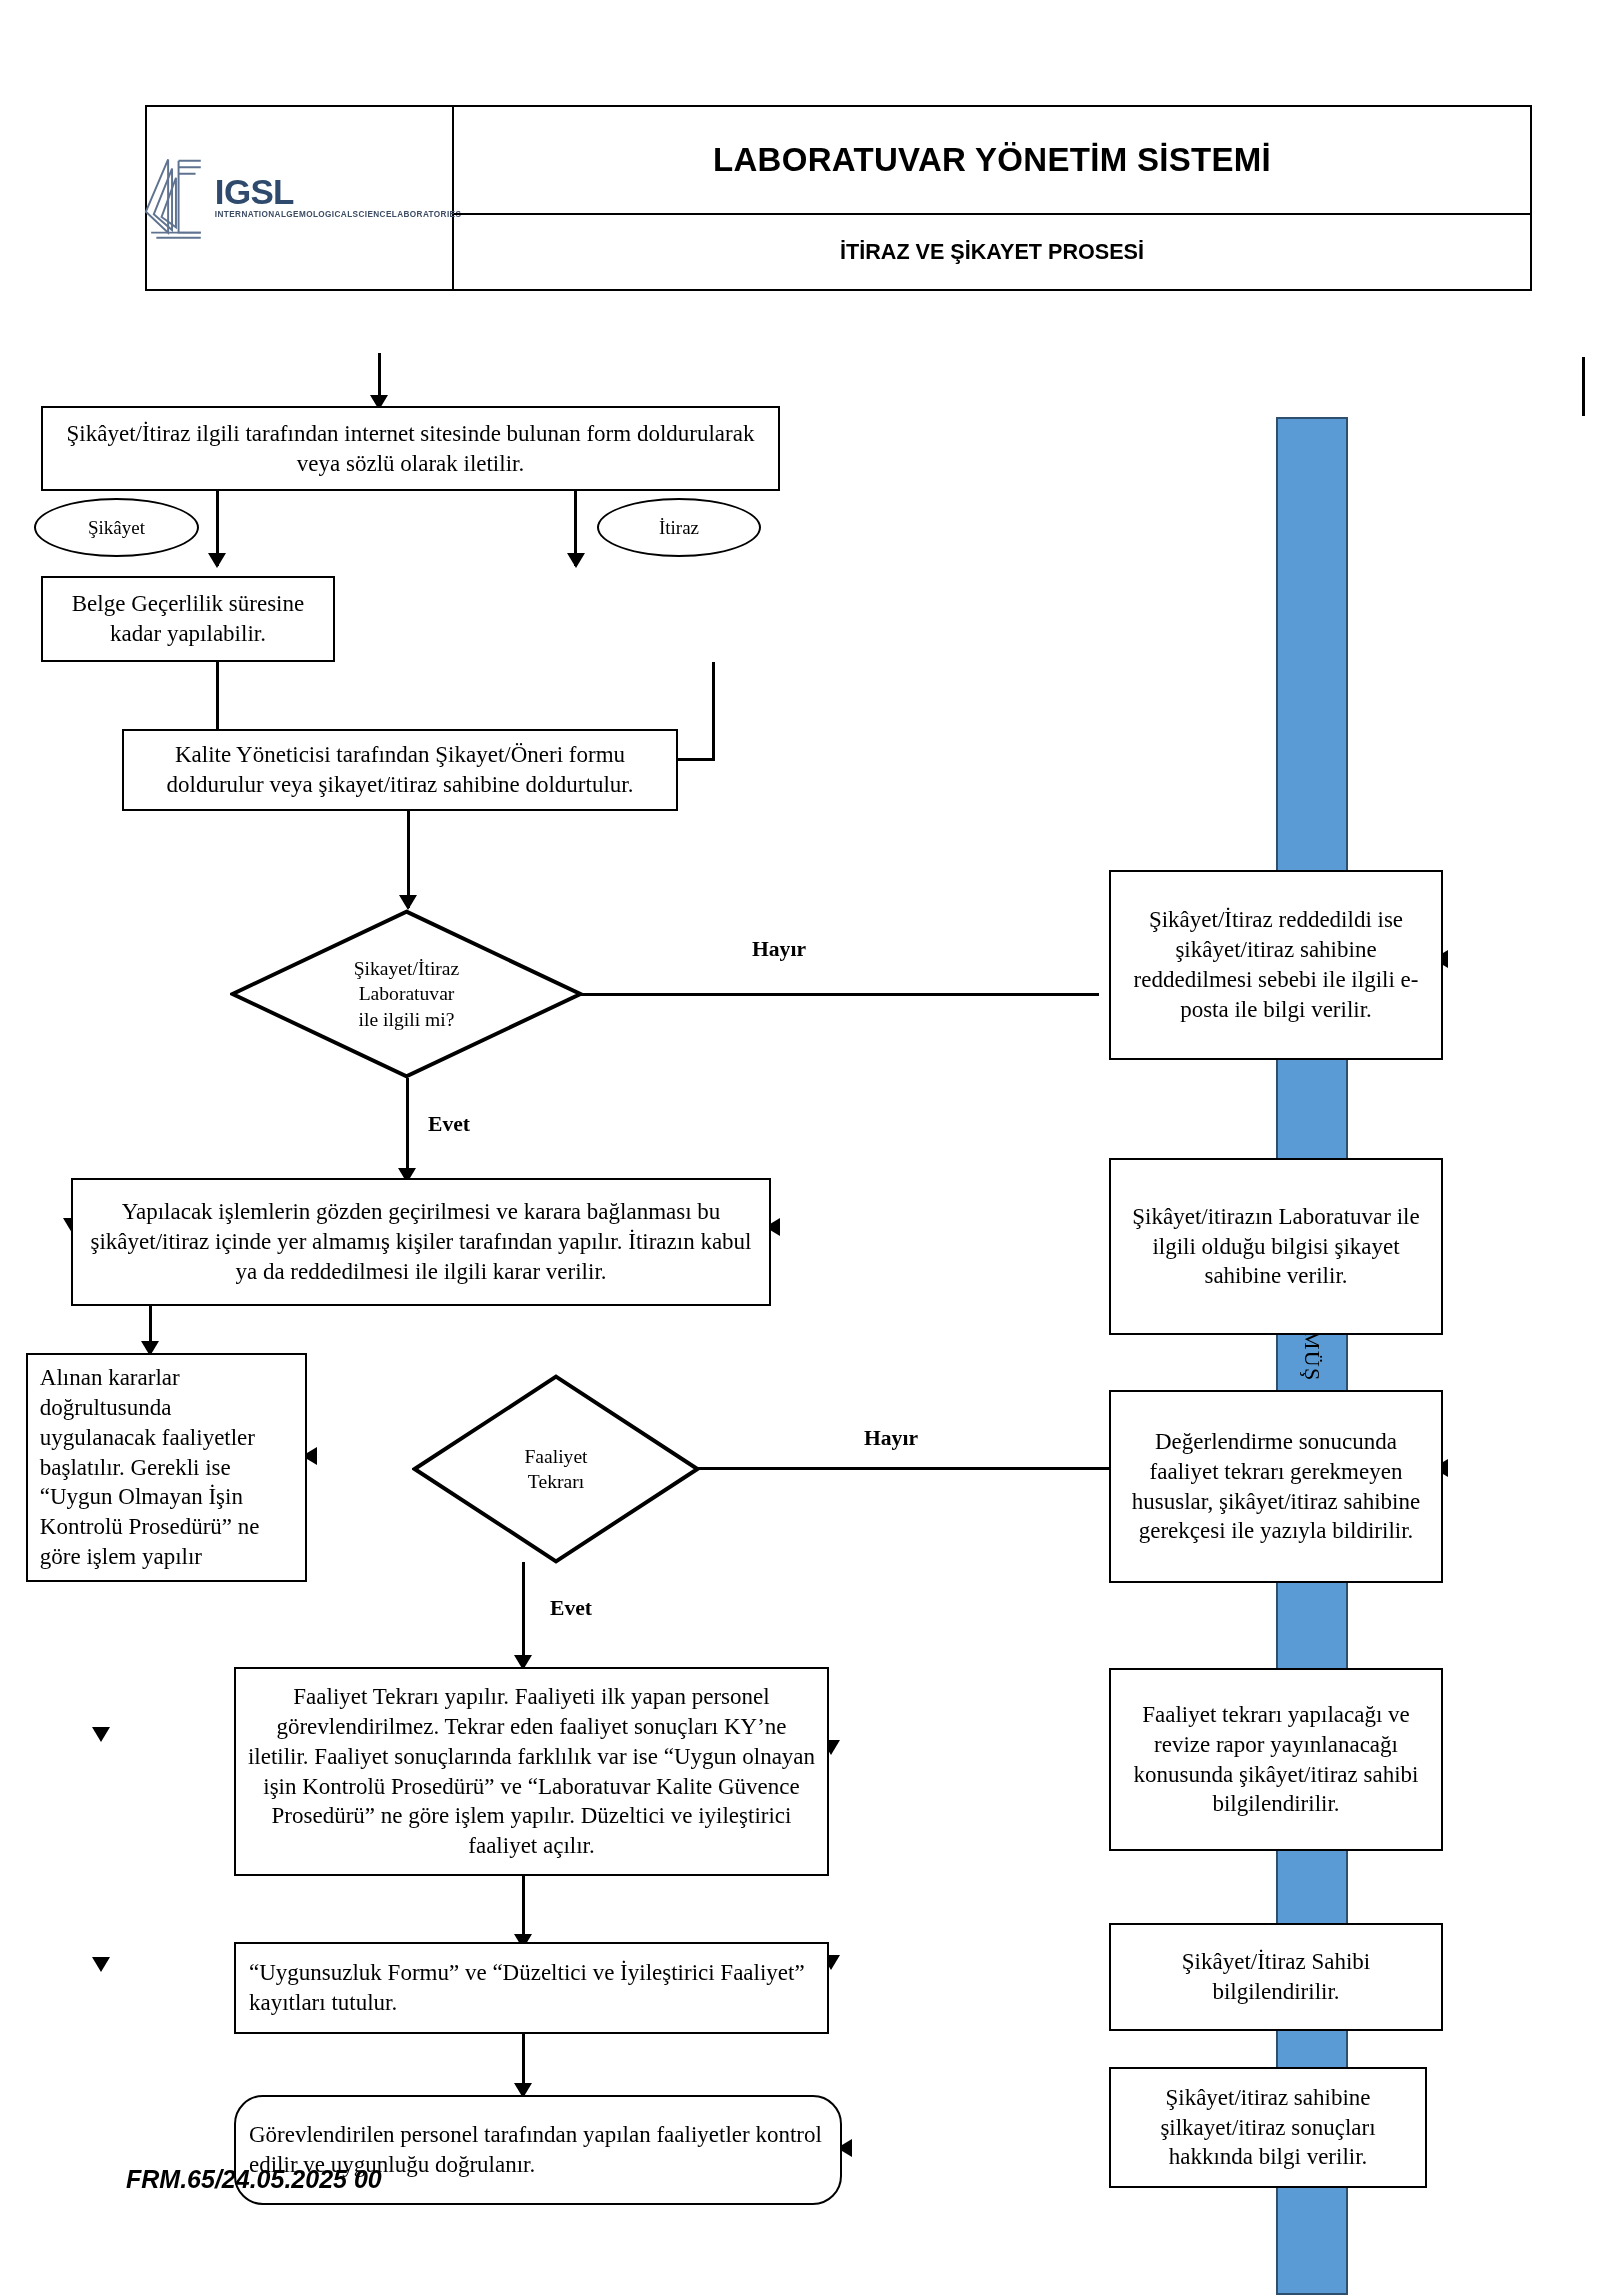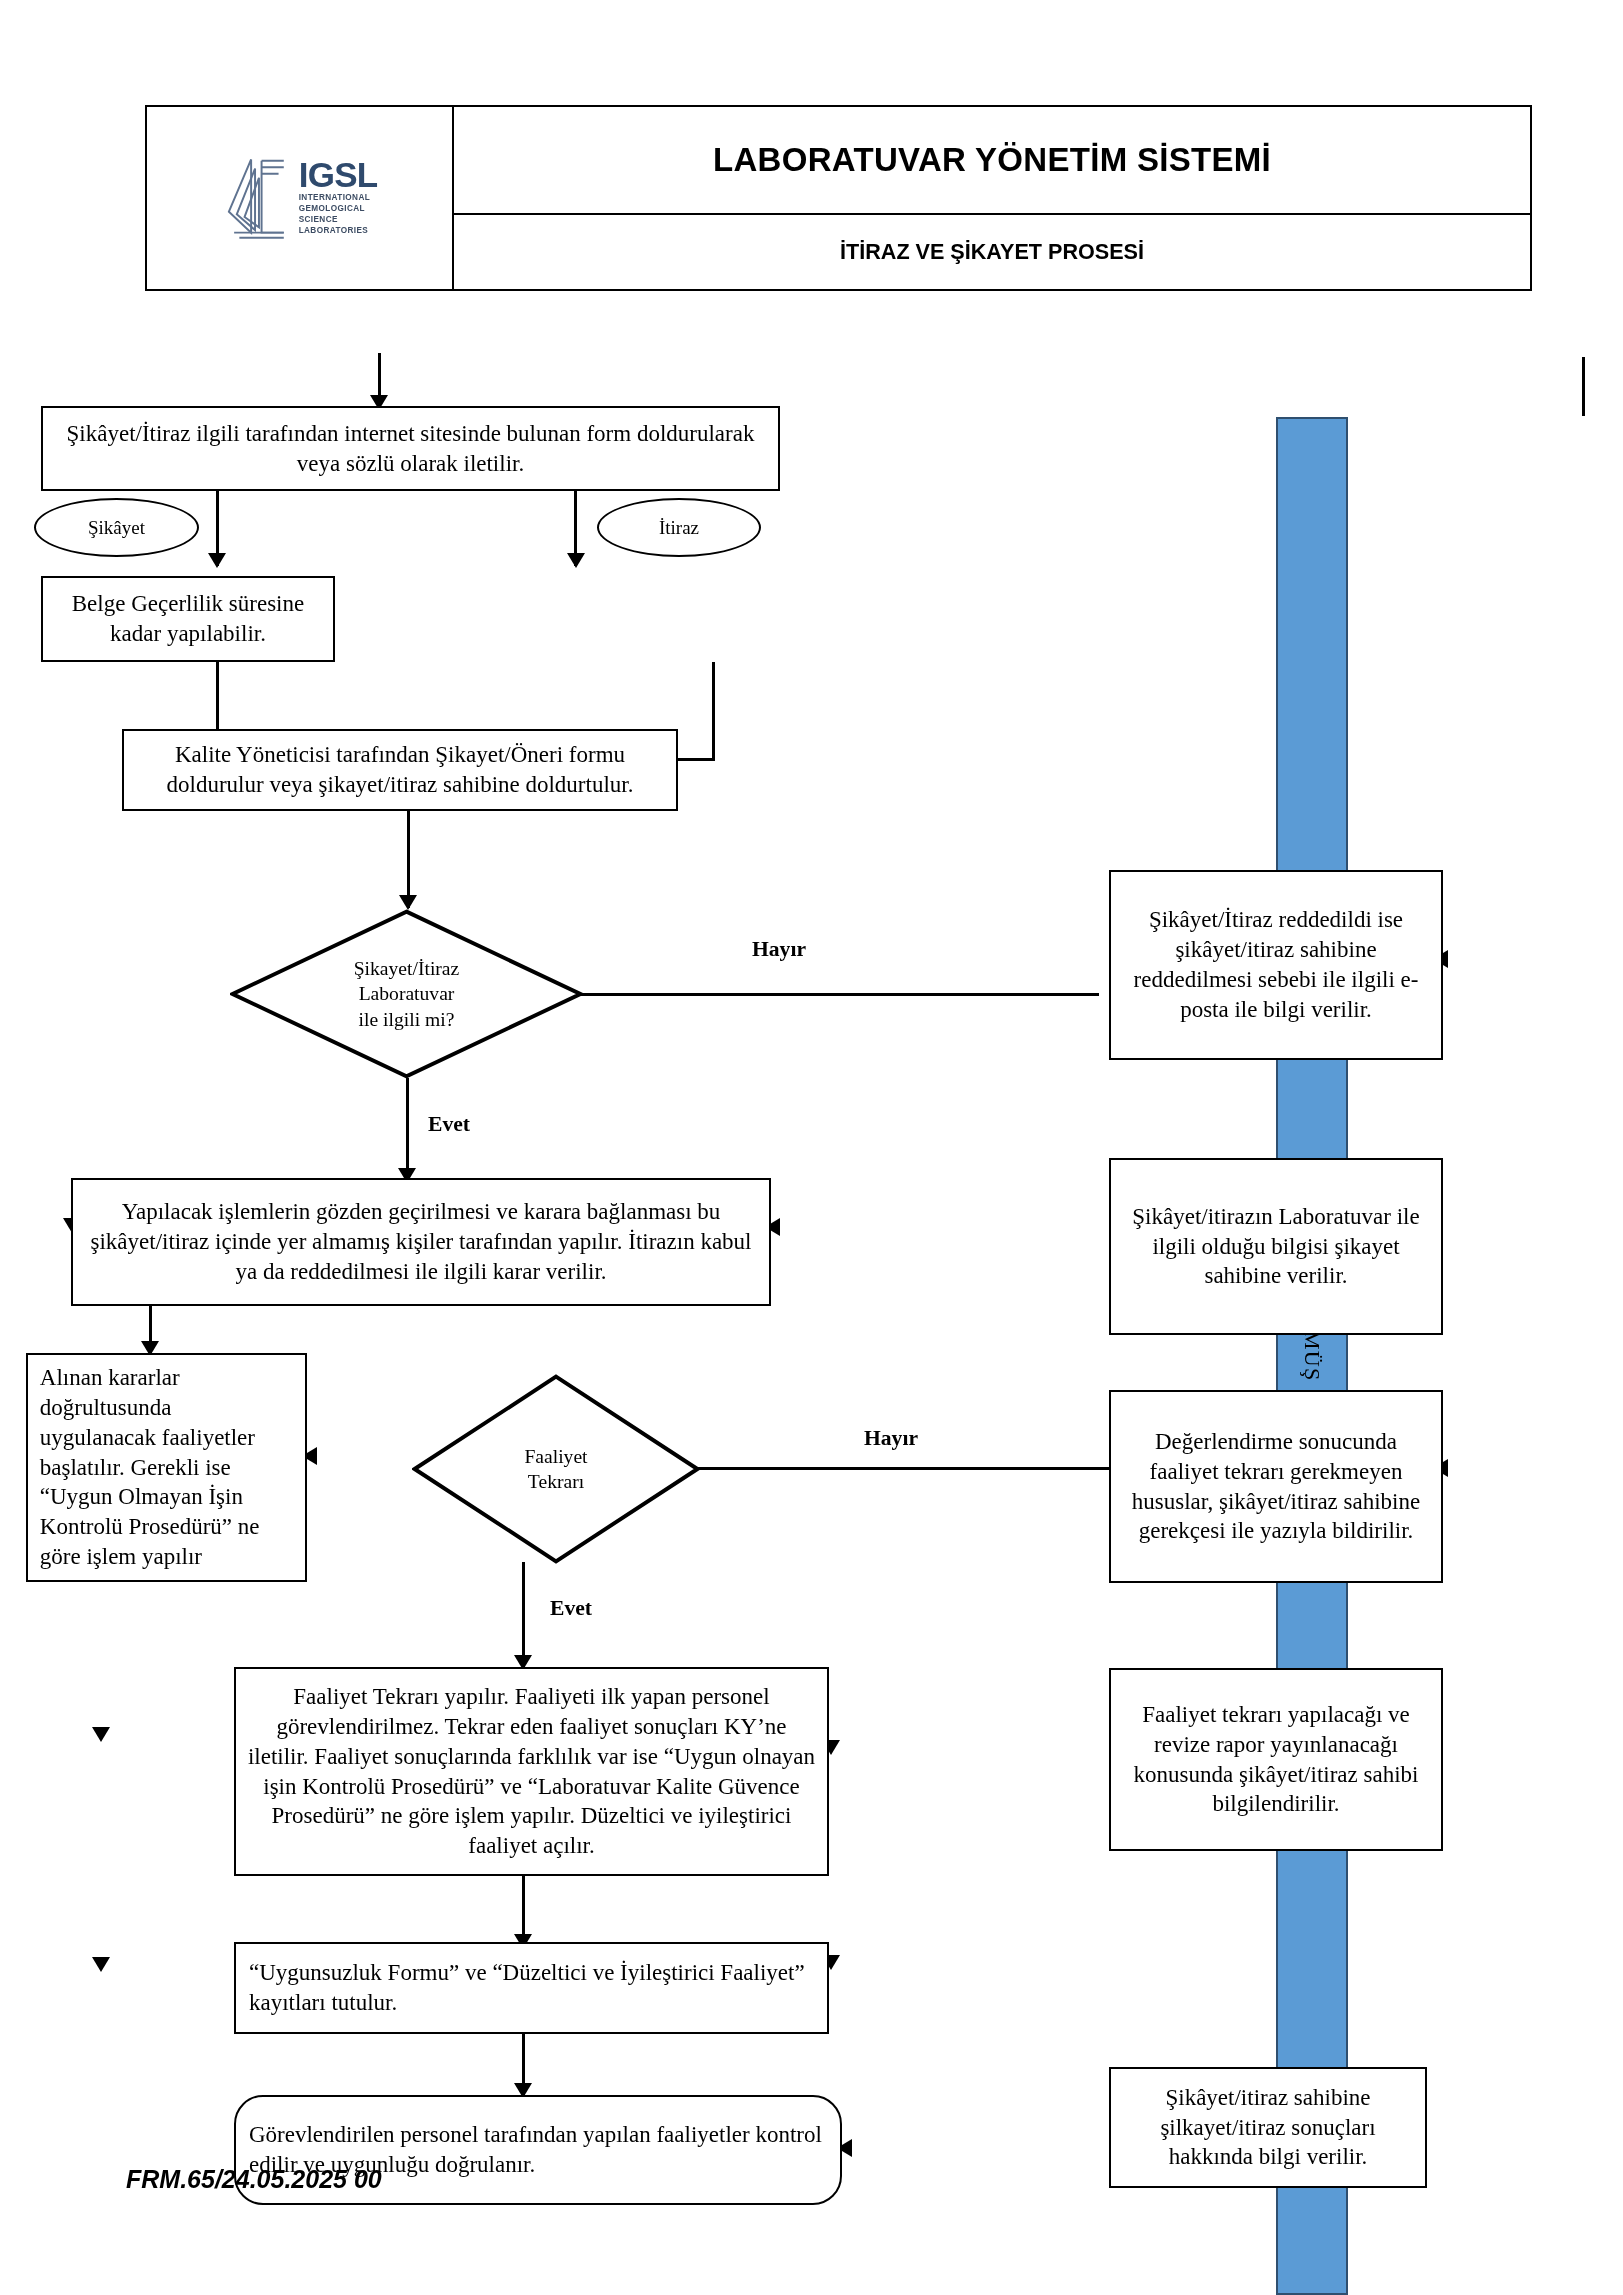--- a/index.html
+++ b/index.html
@@ -28,21 +28,21 @@
     font-family:"Liberation Sans", sans-serif;
     font-weight:bold;font-size:33px;letter-spacing:0.3px;color:#000;
   }
   .hdr-t2{
     flex:1;display:flex;align-items:center;justify-content:center;
     font-family:"Liberation Sans", sans-serif;
     font-weight:bold;font-size:21.6px;color:#000;
   }
   .logo-wrap{display:flex;align-items:center;gap:5.2px;}
   .logo-sub{
-    display:flex;flex-direction:column;justify-content:flex-end;
+    display:flex;flex-direction:row;justify-content:flex-end;
     font-family:"Liberation Sans", sans-serif;font-size:8.2px;
     font-weight:bold;color:#3c4c63;line-height:1.35;letter-spacing:0.4px;
     padding-bottom:2.6px;
   }
 
   
   .node{
     position:absolute;box-sizing:border-box;
     border:2px solid #000;background:#fff;
     display:flex;align-items:center;justify-content:center;
@@ -229,18 +229,19 @@
   <div class="node left-text" style="left:234px;top:2095px;width:608px;height:110px;padding:5.2px 13px;border-radius:29px;">Görevlendirilen personel tarafından yapılan faaliyetler kontrol edilir ve uygunluğu doğrulanır.</div>
   <div class="tri tri-l" style="left:837px;top:2139px;"></div>
 
   <div class="tri tri-d" style="left:92px;top:1727px;"></div>
   <div class="tri tri-d" style="left:92px;top:1957px;"></div>
 
   <div class="node" style="left:1109px;top:870px;width:334px;height:190px;">Şikâyet/İtiraz reddedildi ise şikâyet/itiraz sahibine reddedilmesi sebebi ile ilgili e-posta ile bilgi verilir.</div>
   <div class="node" style="left:1109px;top:1158px;width:334px;height:177px;">Şikâyet/itirazın Laboratuvar ile ilgili olduğu bilgisi şikayet sahibine verilir.</div>
   <div class="node" style="left:1109px;top:1390px;width:334px;height:193px;">Değerlendirme sonucunda faaliyet tekrarı gerekmeyen hususlar, şikâyet/itiraz sahibine gerekçesi ile yazıyla bildirilir.</div>
   <div class="node" style="left:1109px;top:1668px;width:334px;height:183px;">Faaliyet tekrarı yapılacağı ve revize rapor yayınlanacağı konusunda şikâyet/itiraz sahibi bilgilendirilir.</div>
+  <div class="node" style="left:1109px;top:1923px;width:334px;height:108px;">Şikâyet/İtiraz Sahibi bilgilendirilir.</div>
   <div class="node" style="left:1109px;top:2067px;width:318px;height:121px;">Şikâyet/itiraz sahibine şilkayet/itiraz sonuçları hakkında bilgi verilir.</div>
 
   <div class="footer" style="left:126px;top:2165px;">FRM.65/24.05.2025 00</div>
 
 </div>
 
 
 </body></html>

